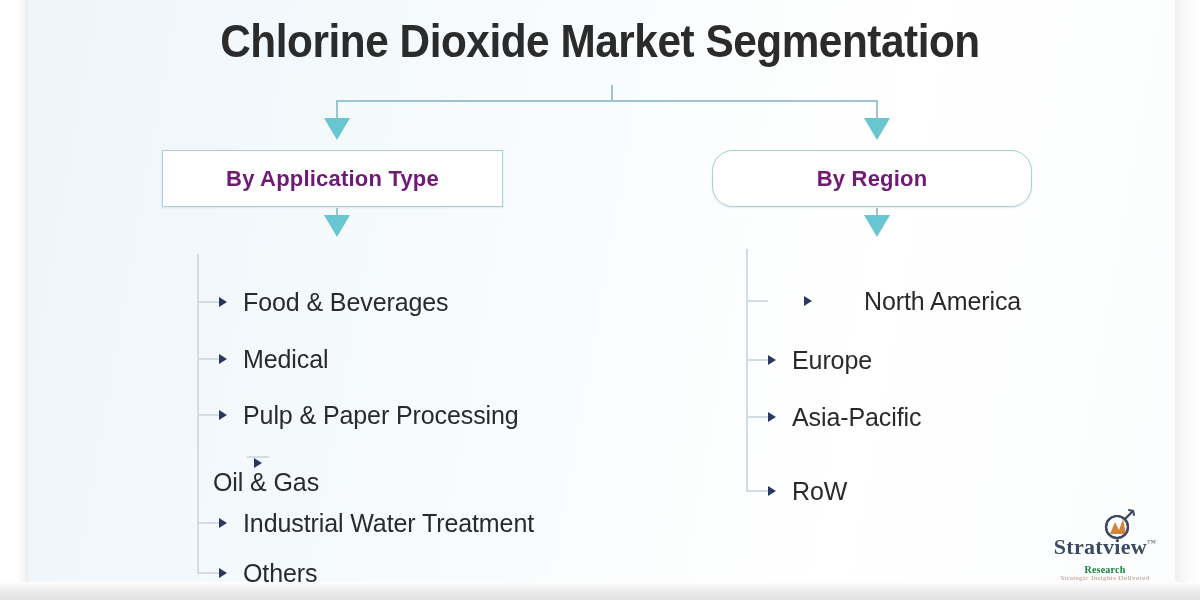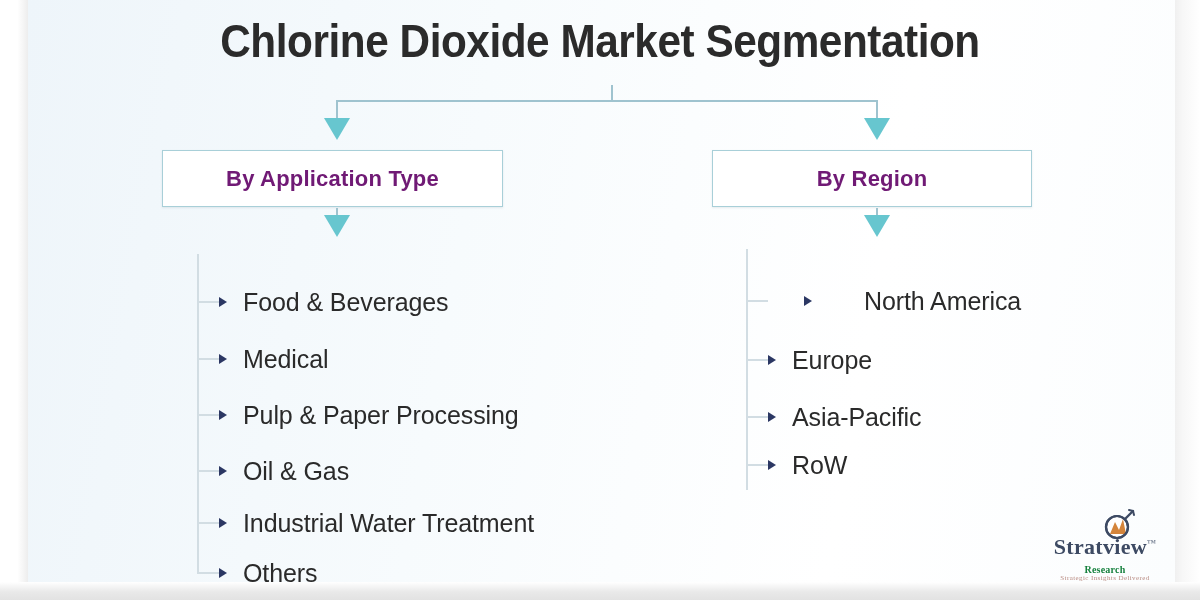--- a/index.html
+++ b/index.html
@@ -133,21 +133,21 @@
     box-shadow: 0 1px 2px rgba(120,150,160,0.18);
     display: flex;
     align-items: center;
     justify-content: center;
     font-size: 22px;
     font-weight: bold;
     color: #701a75;
     letter-spacing: 0.2px;
   }
   .catbox.left  { left: 162px;  top: 150px; width: 341px; height: 57px; }
-  .catbox.right { left: 712px;  top: 150px; width: 320px; height: 57px; }
+  .catbox.right { left: 712px;  top: 150px; width: 320px; height: 57px; border-radius: 21px; }
 
   
   .listgroup { position: absolute; }
 
   .stem {
     position: absolute;
     left: 0;
     top: 0;
     width: 1.5px;
     background: #d2dde3;
@@ -280,21 +280,21 @@
       <span class="bullet"></span>
       <span class="item-label">Medical</span>
     </div>
 
     <div class="item" style="top:146px;">
       <span class="tick"></span>
       <span class="bullet"></span>
       <span class="item-label">Pulp &amp; Paper Processing</span>
     </div>
 
-    <div class="item" style="top:202px;">
+    <div class="item" style="top:202px;flex-direction:column;">
       <span class="tick"></span>
       <span class="bullet"></span>
       <span class="item-label">Oil &amp; Gas</span>
     </div>
 
     <div class="item" style="top:254px;">
       <span class="tick"></span>
       <span class="bullet"></span>
       <span class="item-label">Industrial Water Treatment</span>
     </div>
@@ -320,21 +320,21 @@
       <span class="bullet"></span>
       <span class="item-label">Europe</span>
     </div>
 
     <div class="item" style="top:153px;">
       <span class="tick"></span>
       <span class="bullet"></span>
       <span class="item-label">Asia-Pacific</span>
     </div>
 
-    <div class="item" style="top:201px;justify-content:center;">
+    <div class="item" style="top:227px;justify-content:center;">
       <span class="tick"></span>
       <span class="bullet"></span>
       <span class="item-label">RoW</span>
     </div>
   </div>
 
   <div class="logo">
     <div class="logo-mark">
       <svg viewBox="0 0 34 34" width="34" height="34" xmlns="http://www.w3.org/2000/svg">
         <circle cx="15" cy="19" r="11" fill="#ffffff" stroke="#3d4a63" stroke-width="2.2"></circle>

